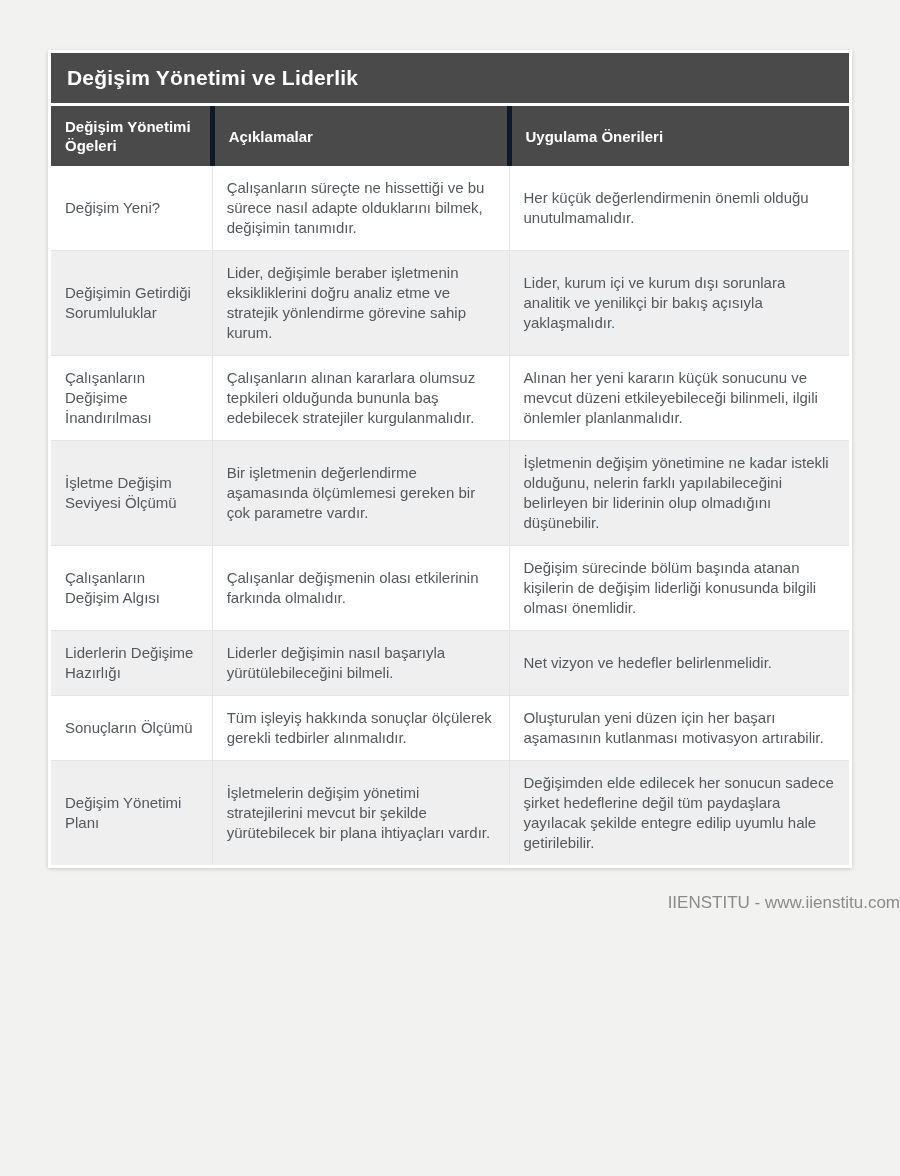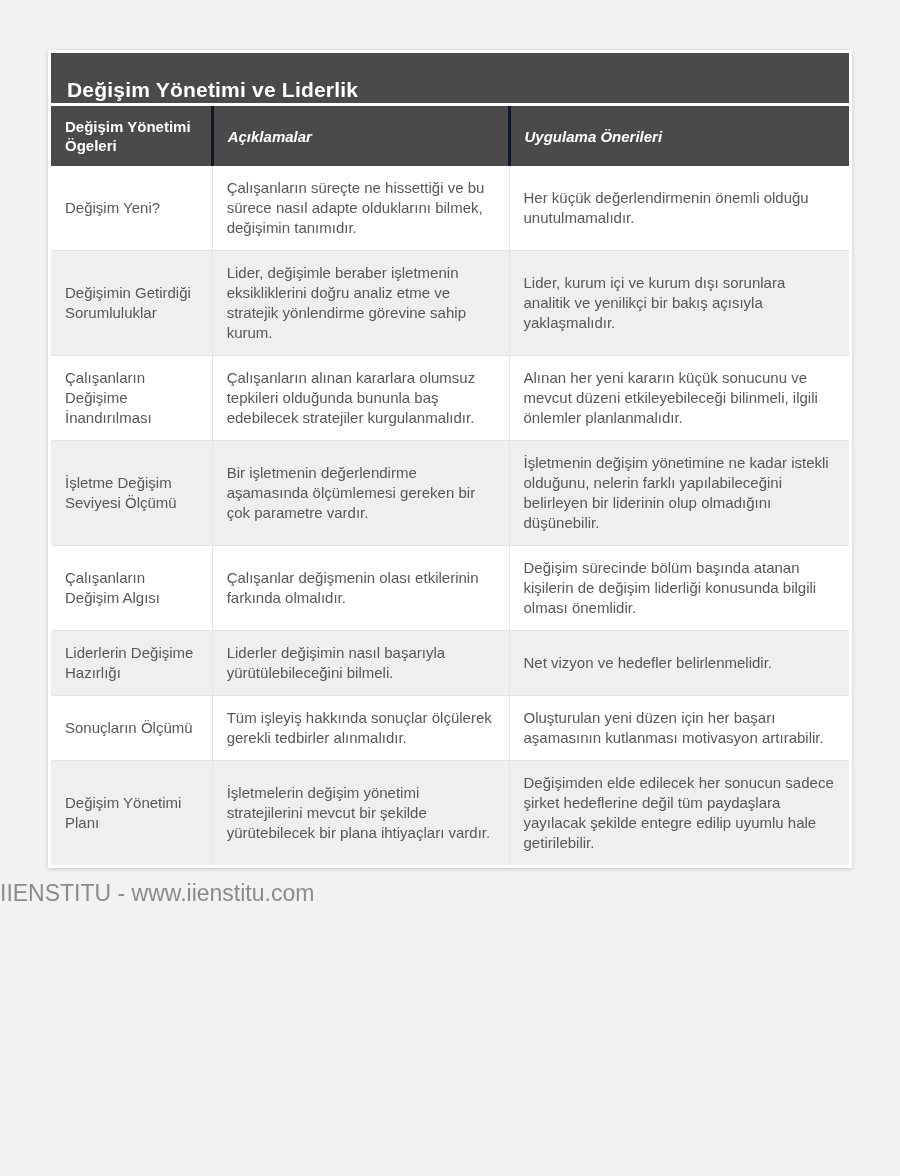--- a/index.html
+++ b/index.html
@@ -29,57 +29,57 @@
     padding: 3px;
     box-shadow: 0 1px 4px rgba(0,0,0,0.18);
   }
   .title-bar {
     background: var(--header-bg);
     color: var(--header-text);
     font-size: 21px;
     font-weight: bold;
     height: 50px;
     line-height: 50px;
-    padding: 12px 16px;
+    padding: 0 16px;
     letter-spacing: 0.2px;
   }
   table.cm-table {
     width: 100%;
     border-collapse: collapse;
     table-layout: fixed;
     margin-top: 3px;
   }
   .cm-table th {
     background: var(--header-bg);
     color: var(--header-text);
     font-size: 15px;
     font-weight: bold;
     text-align: left;
     vertical-align: middle;
     padding: 10px 14px;
     height: 60px;
     line-height: 19px;
   }
-  .cm-table th + th { border-left: 3px solid #0f172a; font-style: italic; }
+  .cm-table th + th { border-left: 5px solid #0f172a; }
   .cm-table td {
     font-size: 15px;
     color: var(--body-text);
     line-height: 20px;
     padding: 12px 14px;
     vertical-align: middle;
     background: #ffffff;
   }
   .cm-table td + td { border-left: 1px solid var(--border); }
   .cm-table tbody tr + tr td { border-top: 1px solid var(--border); }
   .cm-table tbody tr:nth-child(even) td { background: var(--row-alt-bg); }
   .footer {
-    text-align: left;
+    text-align: right;
     color: var(--footer-text);
-    font-size: 23px;
-    margin-top: 12px;
+    font-size: 17px;
+    margin-top: 25px;
   }
 </style>
 </head>
 <body>
 
 <div class="card">
   <div class="title-bar">Değişim Yönetimi ve Liderlik</div>
 
   <table class="cm-table">
     <colgroup>

